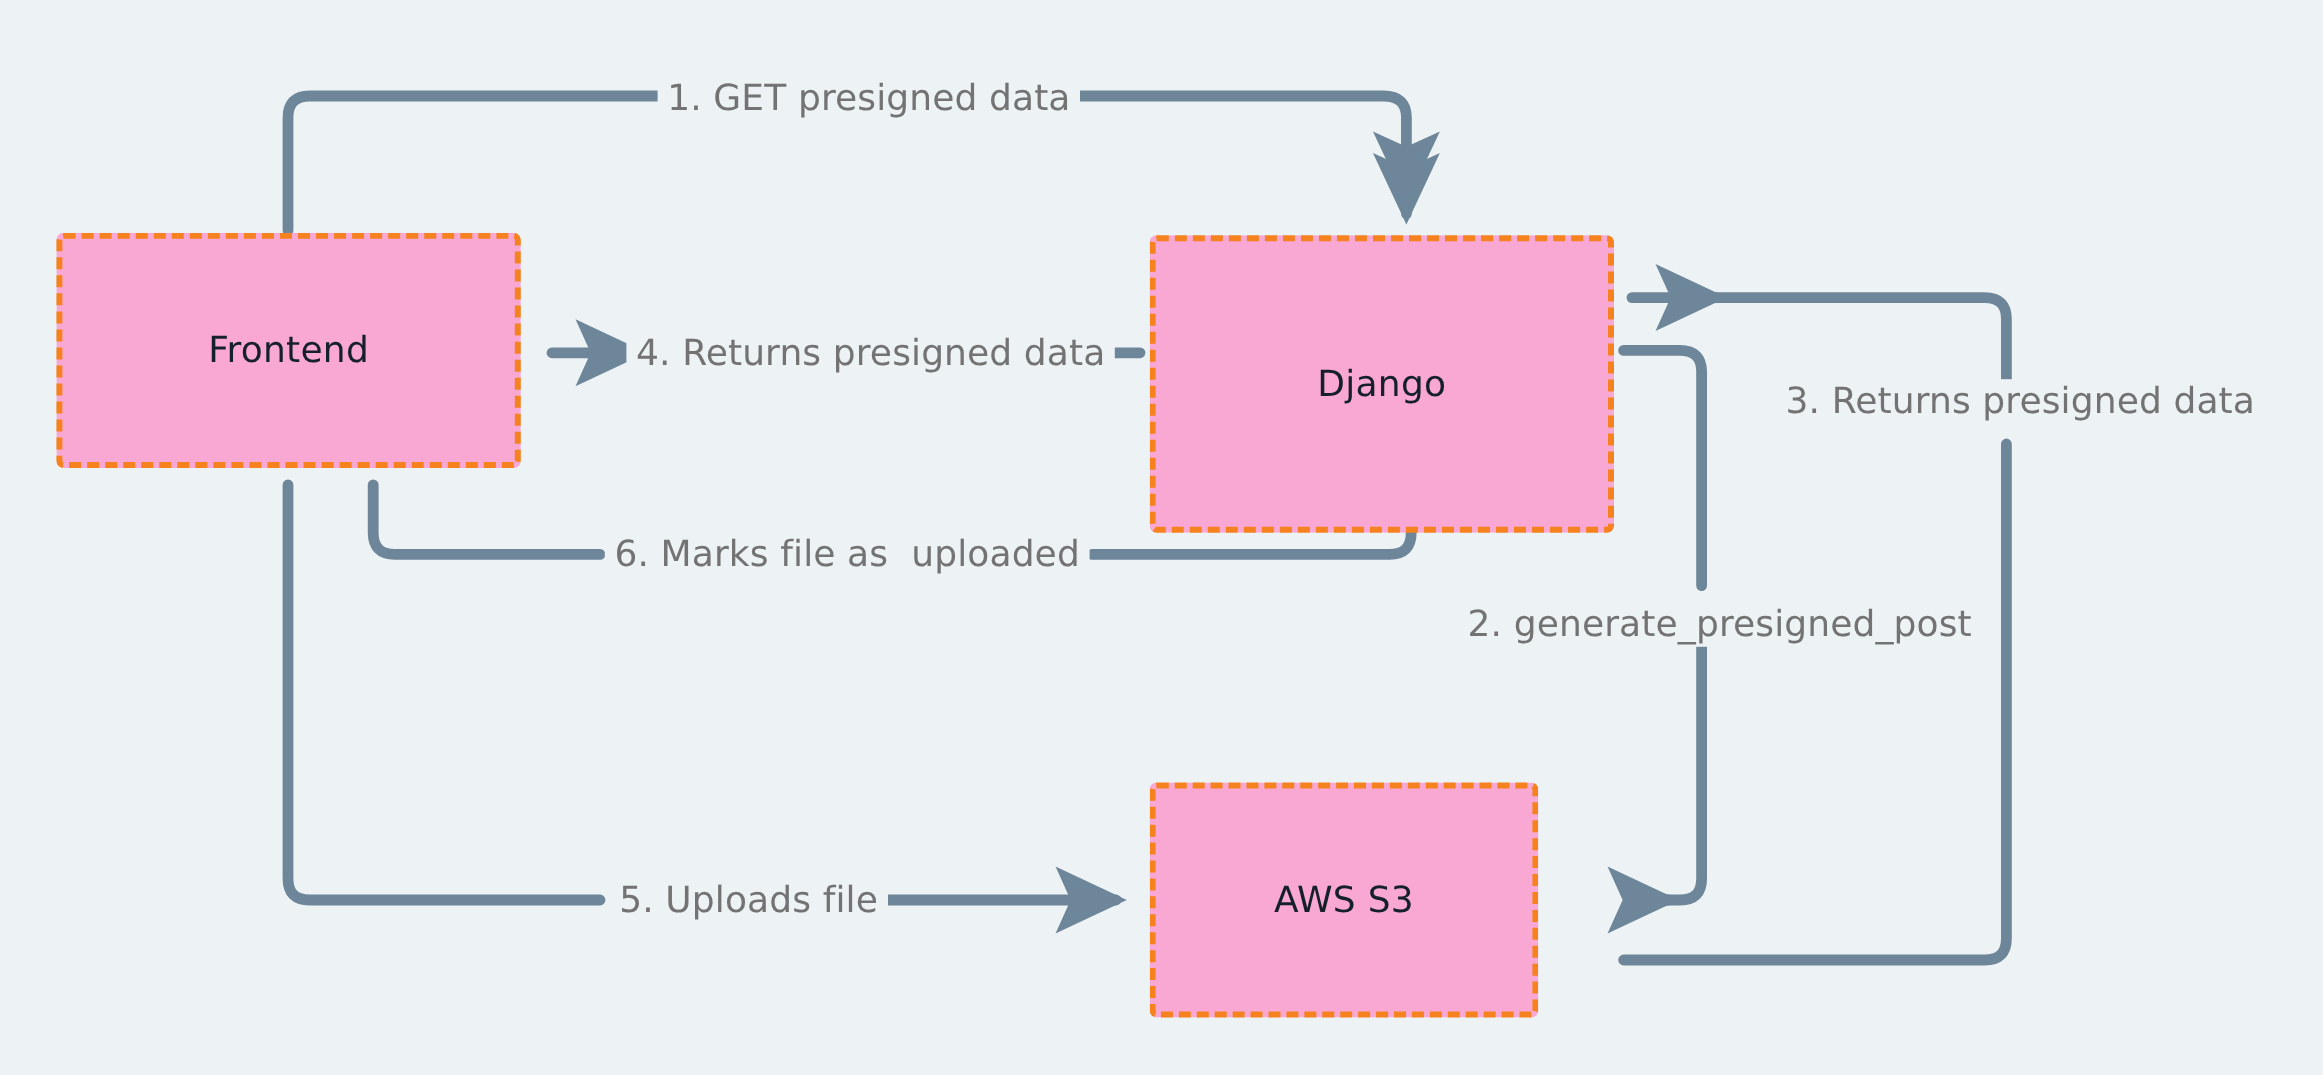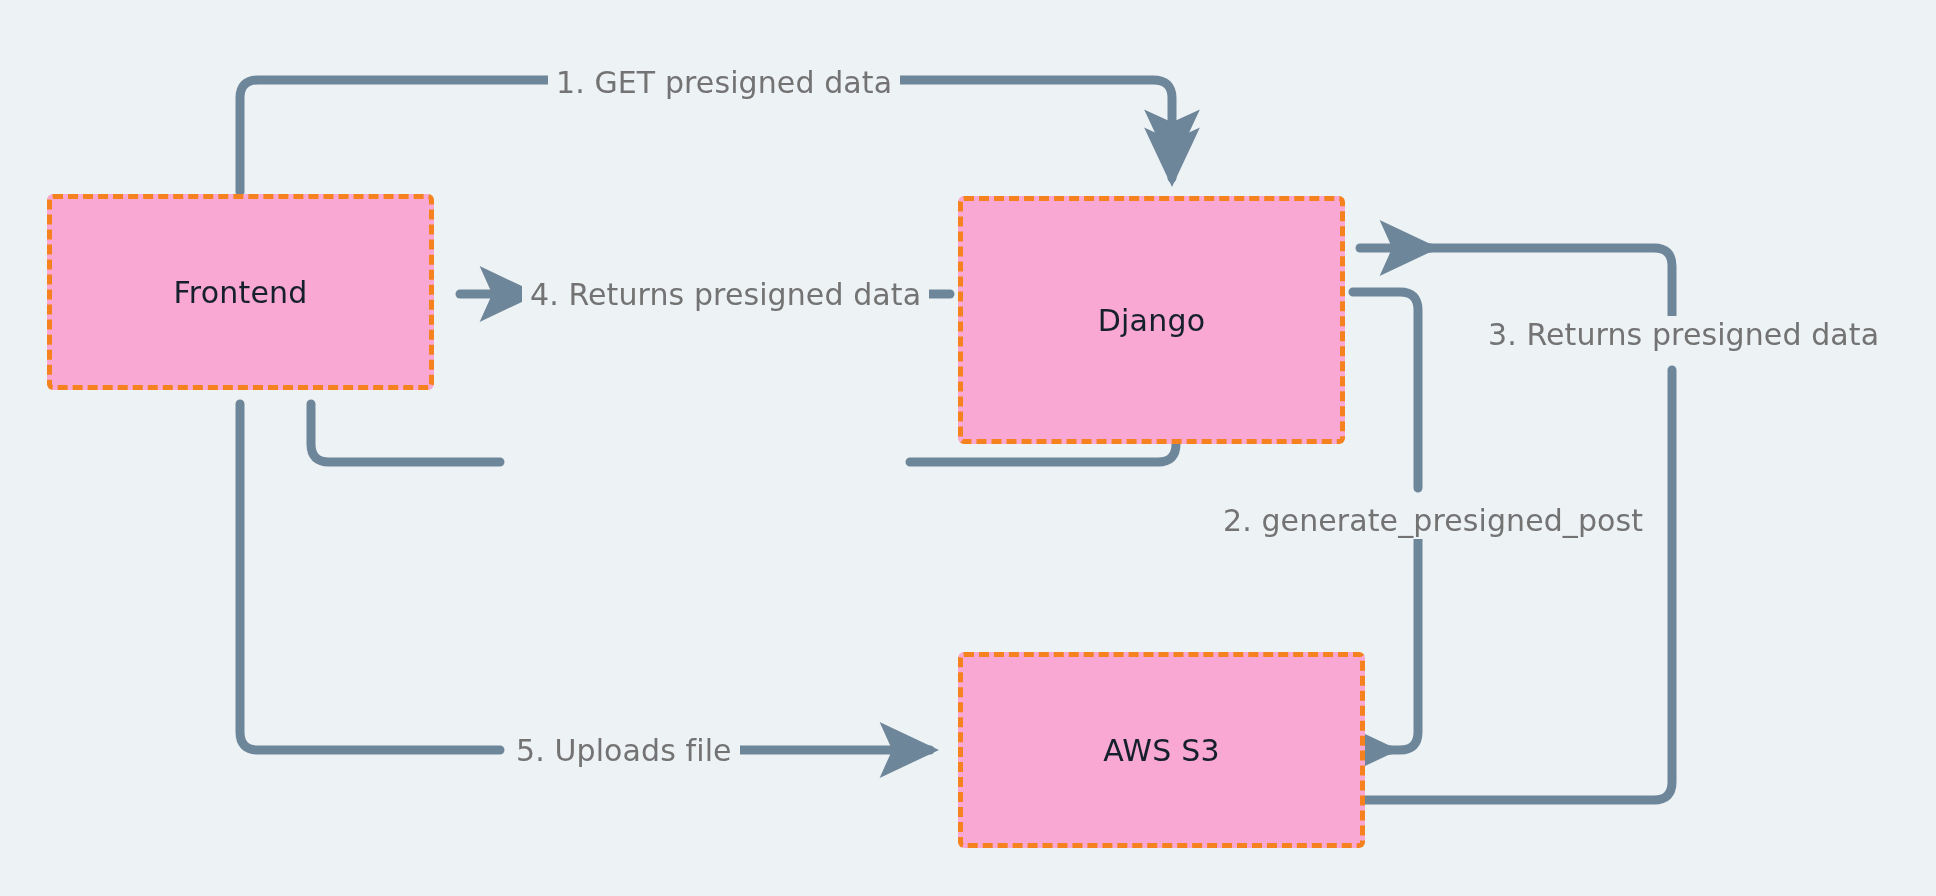--- a/index.html
+++ b/index.html
@@ -94,28 +94,29 @@
   </svg>
 
   <div class="node-box" style="left:47px; top:194px; width:387px; height:196px;">
     <span class="node-label">Frontend</span>
   </div>
 
   <div class="node-box" style="left:958px; top:196px; width:387px; height:248px;">
     <span class="node-label">Django</span>
   </div>
 
-  <div class="node-box" style="left:958px; top:652px; width:407px; height:196px;">
+  <div class="node-box" style="left:958px; top:652px; width:324px; height:196px;">
     <span class="node-label">AWS S3</span>
   </div>
 
   <div class="edge-label" style="left:548px; top:64px;">1. GET presigned data</div>
 
   <div class="edge-label" style="left:1198px; top:502px;margin-left:17px;">2. generate_presigned_post</div>
 
   <div class="edge-label" style="left:1480px; top:316px;">3. Returns presigned data</div>
 
   <div class="edge-label" style="left:522px; top:276px;">4. Returns presigned data</div>
 
   <div class="edge-label" style="left:508px; top:732px;text-align:center;">5. Uploads file</div>
 
+  <div class="edge-label" style="left:504px; top:444px;">6. Marks file as  uploaded</div>
 
 </div>
 
 </body></html>

